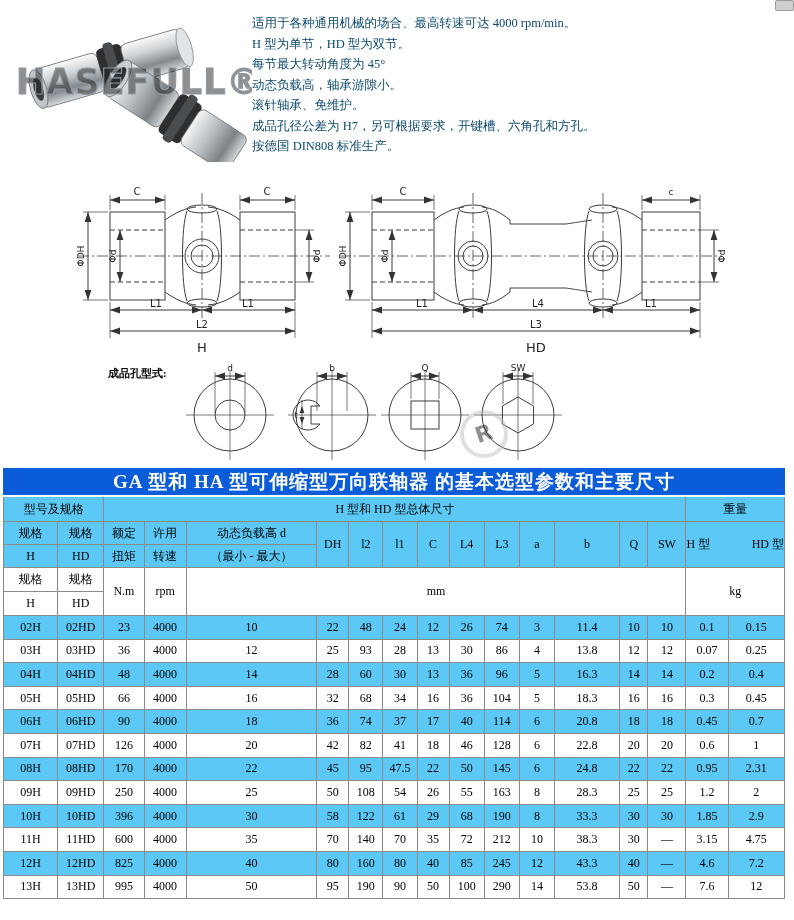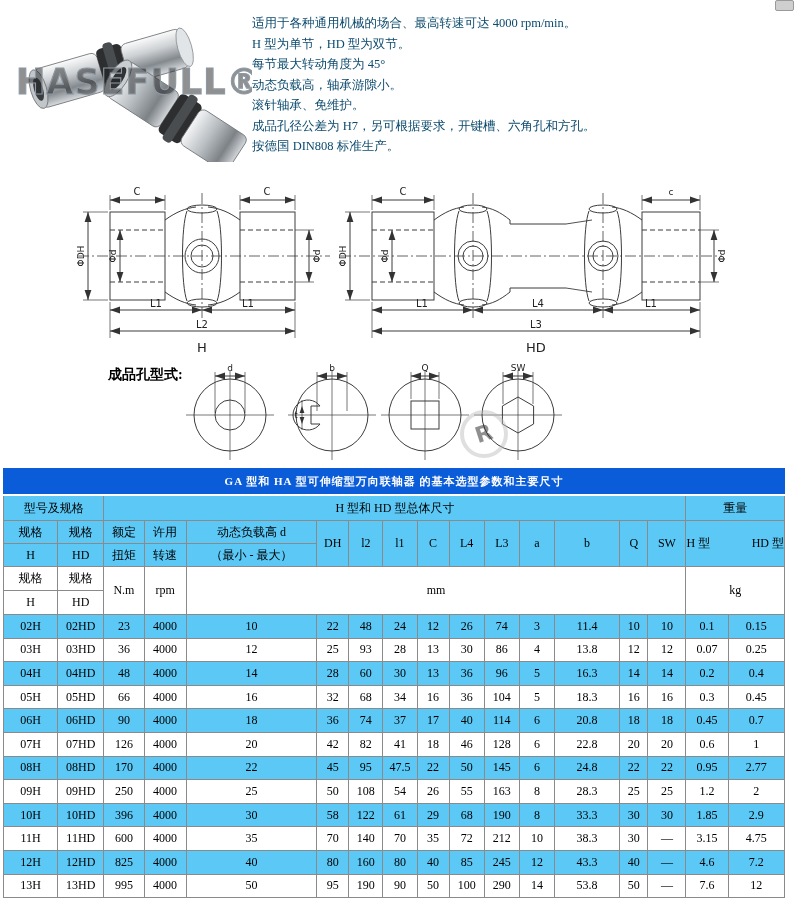--- a/index.html
+++ b/index.html
@@ -11,27 +11,27 @@
   .scroll-nub{position:absolute;top:0;right:0;width:17px;height:9px;background:#cfcfcf;border:1px solid #9a9a9a;border-radius:2px;}
   
   .photo{position:absolute;left:12px;top:6px;width:240px;height:156px;}
   
   .intro{position:absolute;left:252px;top:13px;width:550px;font-size:12.5px;line-height:20.5px;color:#0c4a6e;}
   .intro div{white-space:nowrap;}
   
   .drawings{position:absolute;left:0;top:178px;width:794px;height:192px;}
   
   .holes{position:absolute;left:0;top:360px;width:794px;height:102px;}
-  .holes-label{position:absolute;left:108px;top:366px;font-size:14px;font-weight:bold;color:#000;}
+  .holes-label{position:absolute;left:108px;top:366px;font-size:11px;font-weight:bold;color:#000;}
   svg text{font-family:"DejaVu Sans","Liberation Sans",sans-serif;fill:#222;}
   
   .spec-wrap{position:absolute;left:3px;top:468px;width:788px;}
   table.spec{border-collapse:collapse;table-layout:fixed;width:782px;border:1px solid #3f6fc4;}
   table.spec td{border:1px solid #8a8a8a;text-align:center;vertical-align:middle;font-size:12px;padding:0;overflow:hidden;white-space:nowrap;}
-  tr.t-title td{background:#0a5cd8;color:#ffffff;font-weight:bold;font-size:11px;height:25px;border:1px solid #0a5cd8;border-bottom:2px solid #ffffff;letter-spacing:1px;}
+  tr.t-title td{background:#0a5cd8;color:#ffffff;font-weight:bold;font-size:19px;height:25px;border:1px solid #0a5cd8;border-bottom:2px solid #ffffff;letter-spacing:1px;}
   tr.blue td{background:#5bc8f6;}
   tr.white td{background:#ffffff;}
   tr.hB td{height:24px;}
   tr.hC td{height:22px;}
   tr.hD td{height:23px;}
   tr.data td{height:22.6px;}
   td.bold{font-weight:normal;}
   .wcell{display:flex;justify-content:space-between;align-items:center;}
 </style>
 </head>
@@ -490,21 +490,21 @@
           <td>95</td>
           <td>47.5</td>
           <td>22</td>
           <td>50</td>
           <td>145</td>
           <td>6</td>
           <td>24.8</td>
           <td>22</td>
           <td>22</td>
           <td>0.95</td>
-          <td>2.77</td>
+          <td>2.31</td>
         </tr>
         <tr class="data white">
           <td>09H</td>
           <td>09HD</td>
           <td>250</td>
           <td>4000</td>
           <td>25</td>
           <td>50</td>
           <td>108</td>
           <td>54</td>

